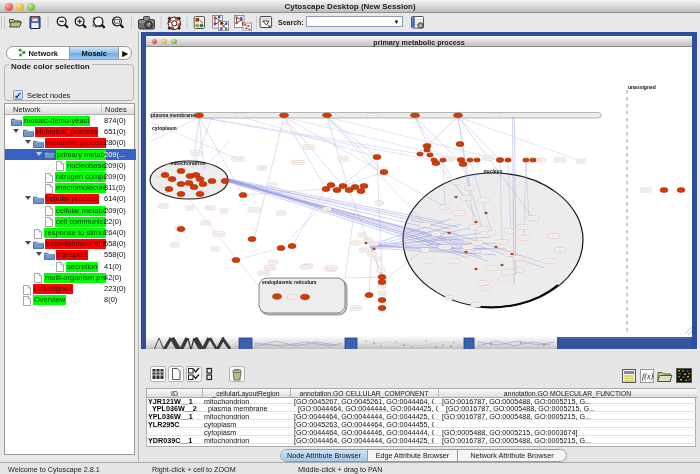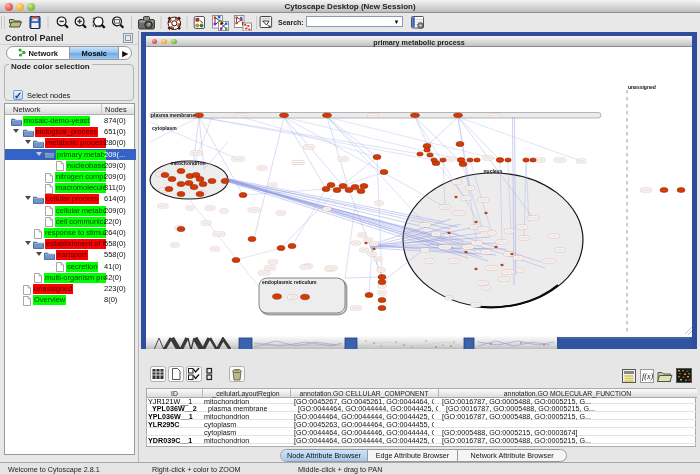--- a/index.html
+++ b/index.html
@@ -215,27 +215,20 @@
       <circle cx="9.5" cy="9.5" r="2.8" fill="#888" stroke="#333" stroke-width="0.7"></circle>
       <circle cx="9.5" cy="9.5" r="1.1" fill="#ddd"></circle>
     </g>
   </svg>
   <div id="searchlbl">Search:</div>
   <div id="searchbox"></div>
   <div id="searcharrow">▼</div>
 </div>
 
 <div id="cpanel" class="abs">
-  <div id="cphead">
-      <span>Control Panel</span>
-      <svg width="10" height="10" style="position:absolute;right:5px;top:2px;">
-        <rect x="0.5" y="0.5" width="9" height="9" fill="none" stroke="#8899aa" stroke-width="1"></rect>
-        <rect x="2.5" y="2.5" width="5" height="5" fill="none" stroke="#8899aa" stroke-width="1"></rect>
-      </svg>
-    </div>
   <div id="cptabs">
     <div class="seg" id="seg-net"><svg width="8" height="9" style="vertical-align:-1px;margin-right:2px;">
           <circle cx="2" cy="2" r="1.5" fill="#2da12d"></circle>
           <circle cx="6" cy="4.5" r="1.5" fill="#2da12d"></circle>
           <circle cx="2.5" cy="7" r="1.5" fill="#2da12d"></circle>
           <path d="M2 2 L6 4.5 L2.5 7" stroke="#2da12d" stroke-width="0.8" fill="none"></path>
         </svg>Network</div>
     <div class="seg" id="seg-mos">Mosaic</div>
     <div class="seg" id="seg-arr">▶</div>
   </div>
@@ -1068,21 +1061,21 @@
       <span style="position:absolute;left:0;width:55px;text-align:center;top:0.5px;">ID</span>
       <span style="position:absolute;left:55px;width:88px;text-align:center;top:0.5px;">_cellularLayoutRegion</span>
       <span style="position:absolute;left:143px;width:148px;text-align:center;top:0.5px;">annotation.GO CELLULAR_COMPONENT</span>
       <span style="position:absolute;left:291px;width:259px;text-align:center;top:0.5px;">annotation.GO MOLECULAR_FUNCTION</span>
       <span style="position:absolute;left:55px;top:0;width:1px;height:8.5px;background:#b5b5b5;"></span>
       <span style="position:absolute;left:143px;top:0;width:1px;height:8.5px;background:#b5b5b5;"></span>
       <span style="position:absolute;left:291px;top:0;width:1px;height:8.5px;background:#b5b5b5;"></span>
     </div>
   </div>
   <div style="position:absolute;left:6px;top:47.5px;width:550px;height:7.9px;border-bottom:1px solid #e2e2e2;font-size:7.2px;white-space:nowrap;">
-      <span style="position:absolute;left:2px;font-weight:normal;color:#000;">YJR121W__1</span>
+      <span style="position:absolute;left:2px;font-weight:bold;color:#000;">YJR121W__1</span>
       <span style="position:absolute;left:58px;color:#111;">mitochondrion</span>
       <span style="position:absolute;left:148px;color:#111;width:140px;overflow:hidden;display:inline-block;">[GO:0045267, GO:0045261, GO:0044464, G...</span>
       <span style="position:absolute;left:296px;color:#111;width:252px;overflow:hidden;display:inline-block;">[GO:0016787, GO:0005488, GO:0005215, G...</span>
     </div>
 <div style="position:absolute;left:10px;top:55.4px;width:550px;height:7.9px;border-bottom:1px solid #e2e2e2;font-size:7.2px;white-space:nowrap;">
       <span style="position:absolute;left:2px;font-weight:bold;color:#000;">YPL036W__2</span>
       <span style="position:absolute;left:58px;color:#111;">plasma membrane</span>
       <span style="position:absolute;left:148px;color:#111;width:140px;overflow:hidden;display:inline-block;">[GO:0044464, GO:0044444, GO:0044425, G...</span>
       <span style="position:absolute;left:296px;color:#111;width:252px;overflow:hidden;display:inline-block;">[GO:0016787, GO:0005488, GO:0005215, G...</span>
     </div>
@@ -1112,15 +1105,15 @@
 
   <div class="abs" style="left:140px;top:100px;width:287px;height:13px;background:#f5f5f5;border:1px solid #9a9a9a;border-radius:7px;overflow:hidden;display:flex;font-size:7.2px;color:#111;">
     <div style="width:87px;text-align:center;line-height:12px;background:linear-gradient(#cfe3f6,#a6c9ec);border-right:1px solid #9a9a9a;">Node Attribute Browser</div>
     <div style="width:90px;text-align:center;line-height:12px;border-right:1px solid #9a9a9a;">Edge Attribute Browser</div>
     <div style="flex:1;text-align:center;line-height:12px;">Network Attribute Browser</div>
   </div>
 </div>
 
 <div id="statusbar" class="abs" style="left:0;top:462px;width:700px;height:12px;background:#e4e4e4;border-top:1px solid #a8a8a8;font-size:7.2px;color:#222;">
   <span style="position:absolute;left:8px;top:2px;">Welcome to Cytoscape 2.8.1</span>
-  <span style="position:absolute;left:152px;top:2px;">Right-click + color to ZOOM</span>
+  <span style="position:absolute;left:152px;top:2px;">Right-click + cell to ZOOM</span>
   <span style="position:absolute;left:298px;top:2px;">Middle-click + drag to PAN</span>
 </div>
 
 </body></html>

